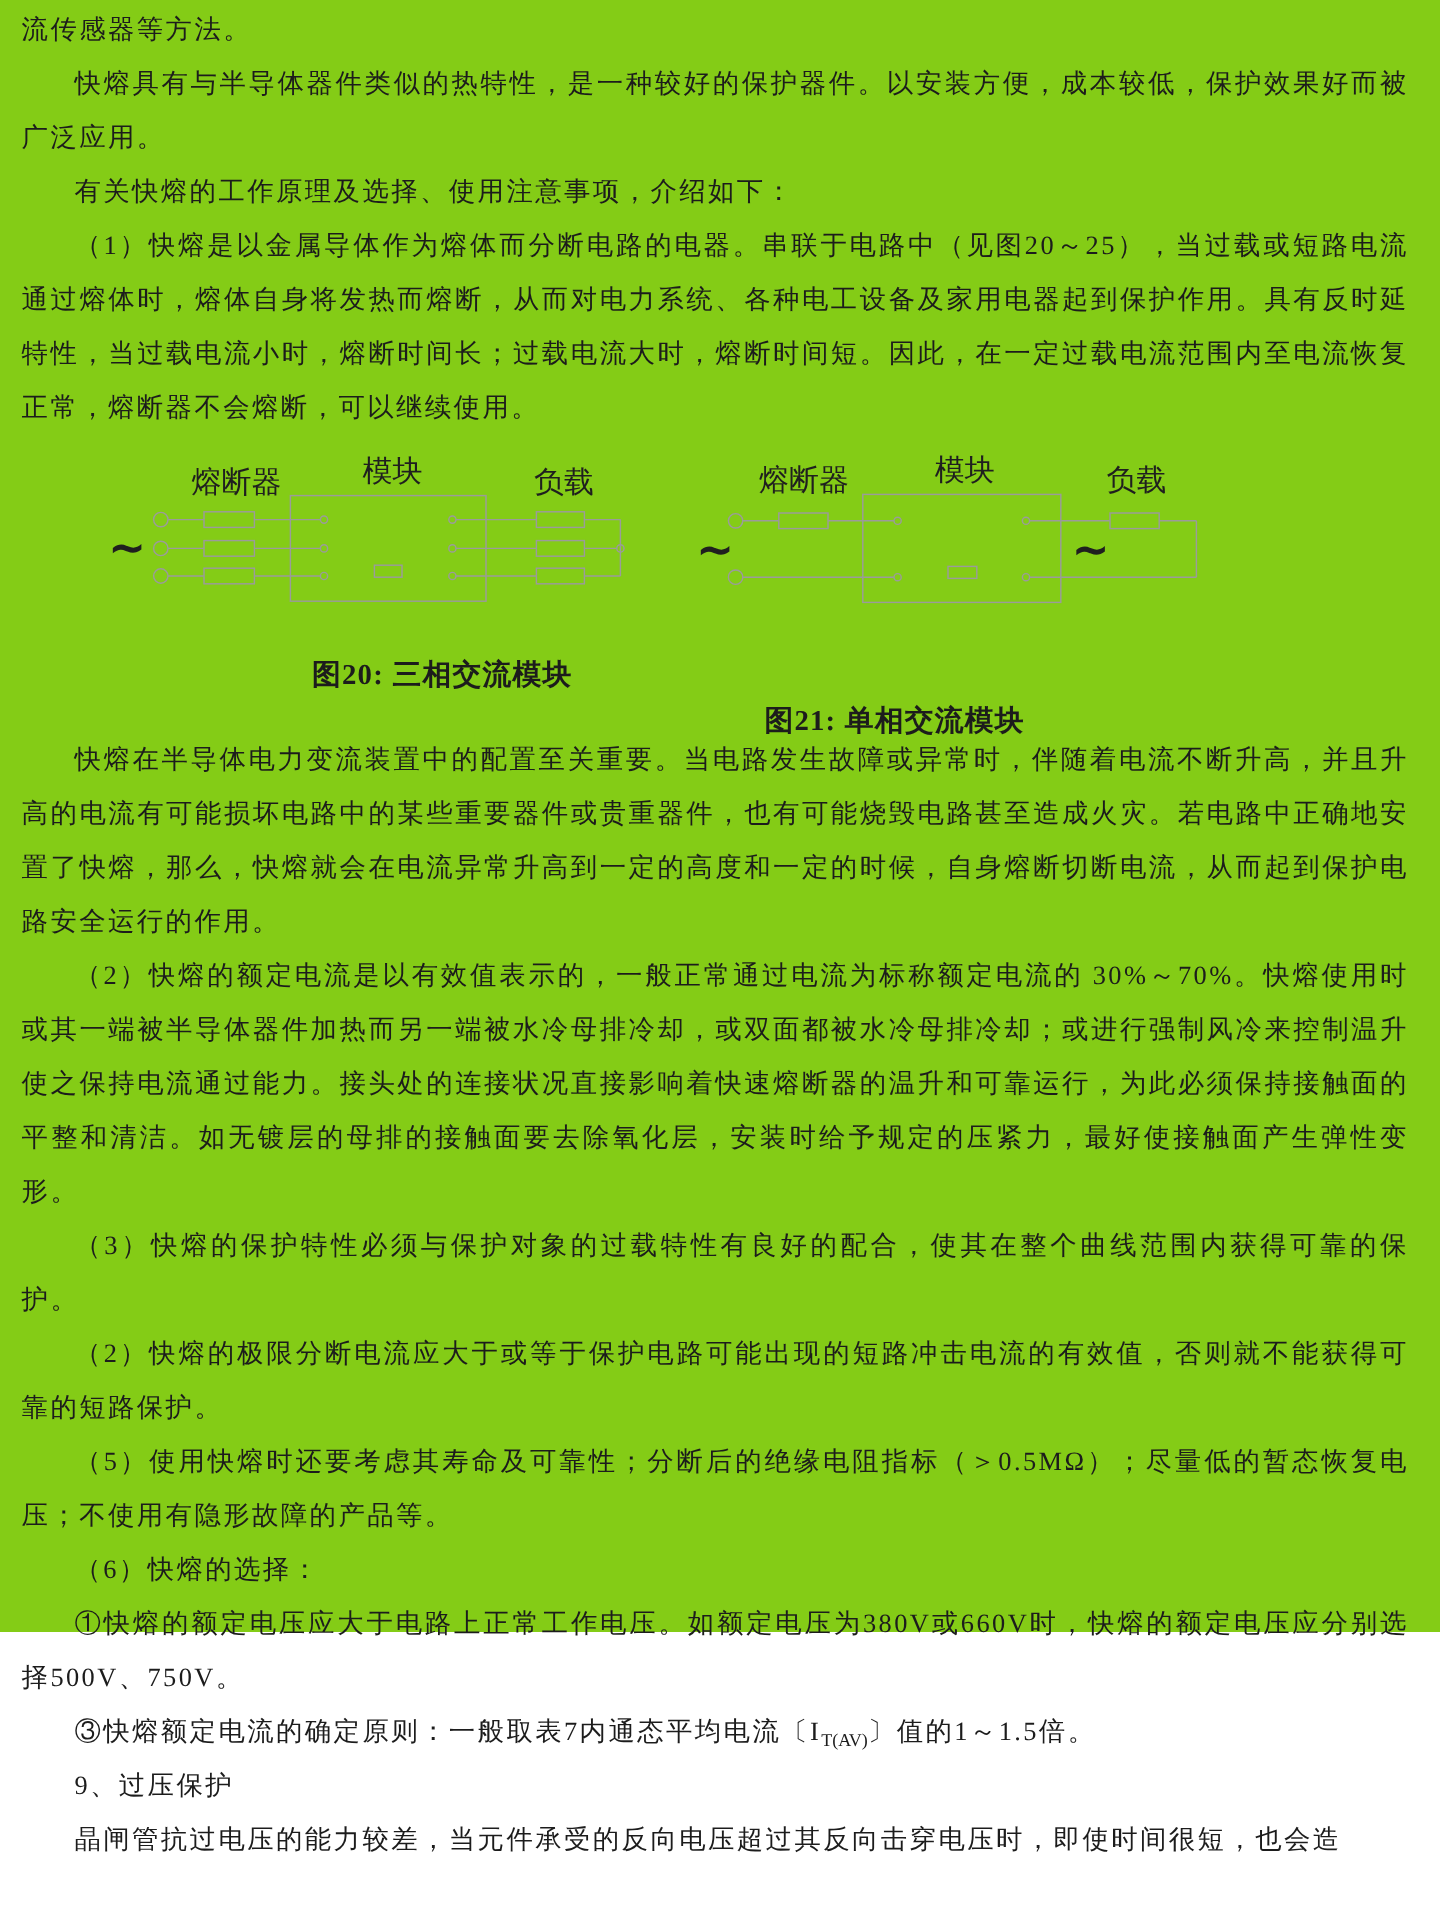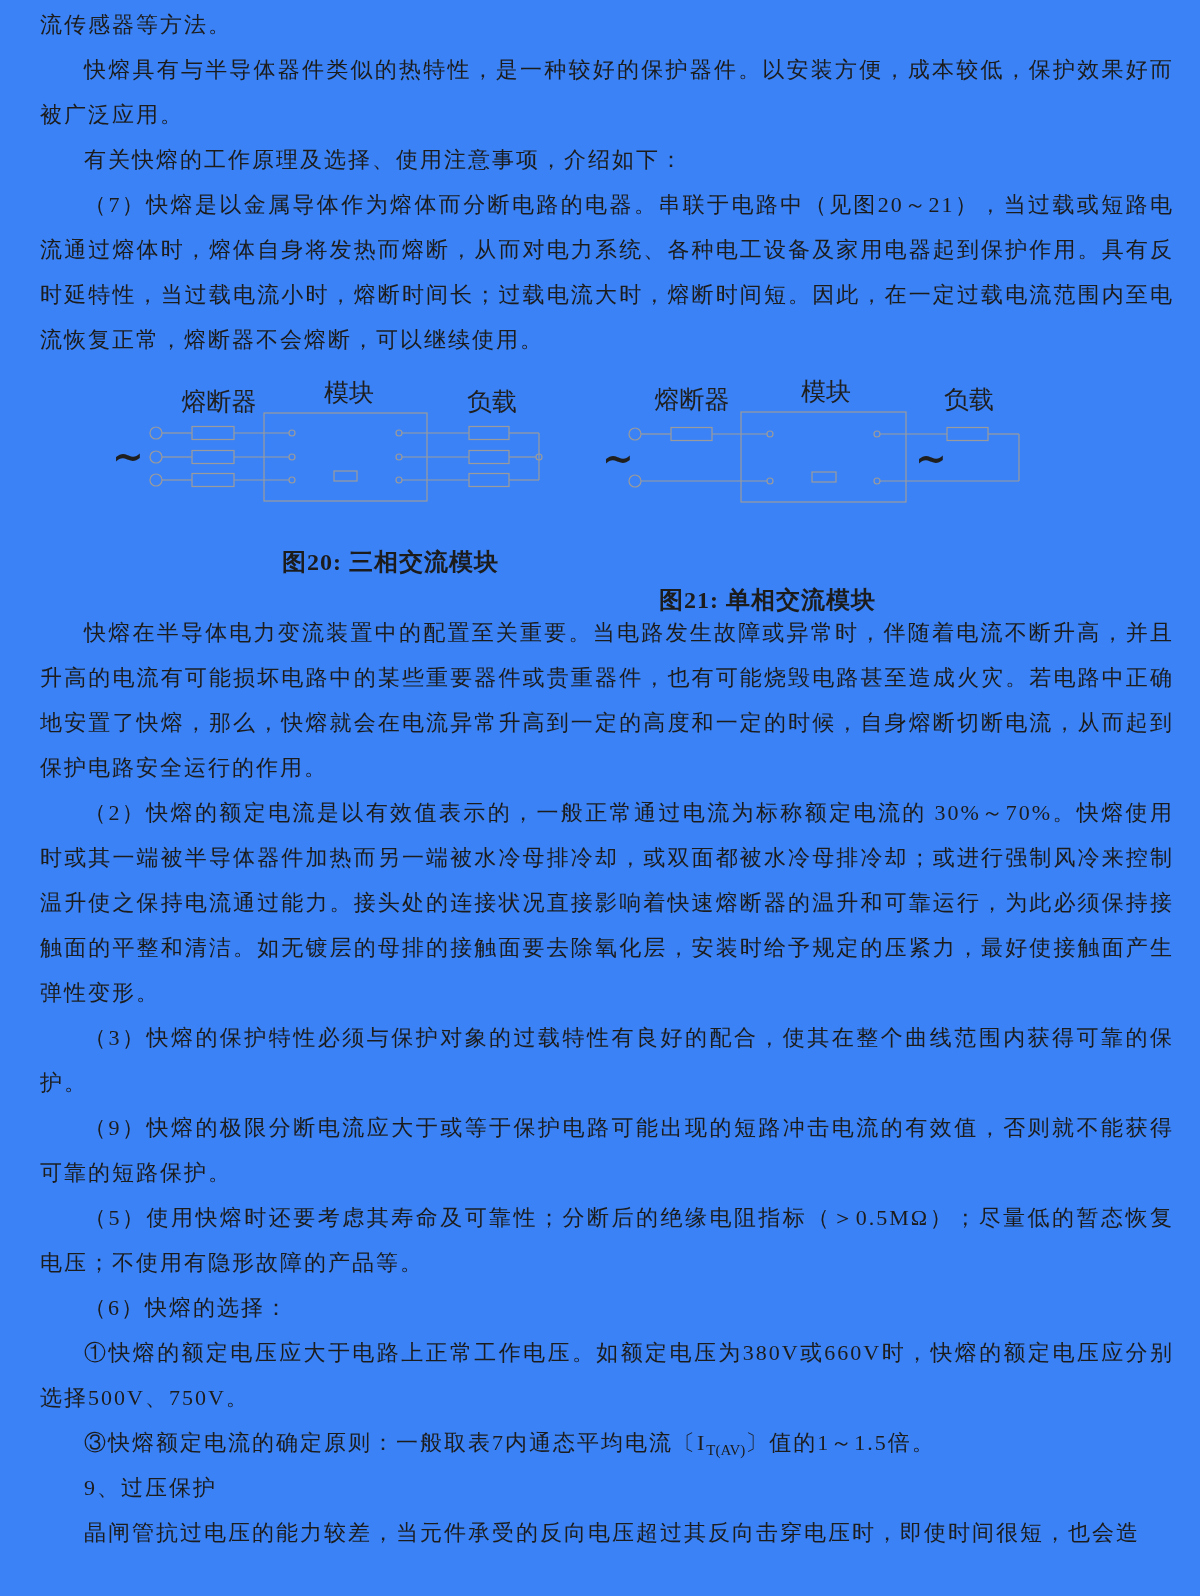--- a/index.html
+++ b/index.html
@@ -6,23 +6,23 @@
   html, body { background: #ffffff; }
   body {
     width: 1200px;
     height: 1596px;
     overflow: hidden;
     font-family: "Liberation Serif", "DejaVu Serif", serif;
     color: #1c1c1c;
   }
   .page {
     width: 1200px;
-    height: 1596px;
-    padding: 2px 26px 0 40px;
-    background: #3b82f6;
+    height: 1360px;
+    padding: 2px 26px 0 18px;
+    background: #84cc16;
   }
   p.para {
     font-size: 22px;
     letter-spacing: 2px;
     line-height: 45px;
     text-align: justify;
     text-justify: inter-character;
     color: #1c1c1c;
   }
   p.para.indent { text-indent: 44px; }
@@ -64,21 +64,21 @@
   }
 </style>
 </head>
 <body>
 
 <div class="page">
 
   <p class="para">流传感器等方法。</p>
   <p class="para indent">快熔具有与半导体器件类似的热特性，是一种较好的保护器件。以安装方便，成本较低，保护效果好而被广泛应用。</p>
   <p class="para indent">有关快熔的工作原理及选择、使用注意事项，介绍如下：</p>
-  <p class="para indent">（7）快熔是以金属导体作为熔体而分断电路的电器。串联于电路中（见图20～21），当过载或短路电流通过熔体时，熔体自身将发热而熔断，从而对电力系统、各种电工设备及家用电器起到保护作用。具有反时延特性，当过载电流小时，熔断时间长；过载电流大时，熔断时间短。因此，在一定过载电流范围内至电流恢复正常，熔断器不会熔断，可以继续使用。</p>
+  <p class="para indent">（1）快熔是以金属导体作为熔体而分断电路的电器。串联于电路中（见图20～25），当过载或短路电流通过熔体时，熔体自身将发热而熔断，从而对电力系统、各种电工设备及家用电器起到保护作用。具有反时延特性，当过载电流小时，熔断时间长；过载电流大时，熔断时间短。因此，在一定过载电流范围内至电流恢复正常，熔断器不会熔断，可以继续使用。</p>
 
   <div class="figures">
 
     <svg id="fig20-svg" class="fig-svg" width="470" height="150" viewBox="0 0 470 150">
       <g stroke="#9b9b9b" stroke-width="1.2" fill="none">
 
         <line x1="58" y1="57" x2="88" y2="57"></line>
         <line x1="130" y1="57" x2="185" y2="57"></line>
         <line x1="298" y1="57" x2="365" y2="57"></line>
         <line x1="405" y1="57" x2="435" y2="57"></line>
@@ -158,21 +158,21 @@
       <text class="diagram-label" x="380" y="32" text-anchor="middle">负载</text>
     </svg>
 
     <div id="fig20-caption" class="fig-caption">图20: 三相交流模块</div>
     <div id="fig21-caption" class="fig-caption">图21: 单相交流模块</div>
   </div>
 
   <p class="para indent">快熔在半导体电力变流装置中的配置至关重要。当电路发生故障或异常时，伴随着电流不断升高，并且升高的电流有可能损坏电路中的某些重要器件或贵重器件，也有可能烧毁电路甚至造成火灾。若电路中正确地安置了快熔，那么，快熔就会在电流异常升高到一定的高度和一定的时候，自身熔断切断电流，从而起到保护电路安全运行的作用。</p>
   <p class="para indent">（2）快熔的额定电流是以有效值表示的，一般正常通过电流为标称额定电流的 30%～70%。快熔使用时或其一端被半导体器件加热而另一端被水冷母排冷却，或双面都被水冷母排冷却；或进行强制风冷来控制温升使之保持电流通过能力。接头处的连接状况直接影响着快速熔断器的温升和可靠运行，为此必须保持接触面的平整和清洁。如无镀层的母排的接触面要去除氧化层，安装时给予规定的压紧力，最好使接触面产生弹性变形。</p>
   <p class="para indent">（3）快熔的保护特性必须与保护对象的过载特性有良好的配合，使其在整个曲线范围内获得可靠的保护。</p>
-  <p class="para indent">（9）快熔的极限分断电流应大于或等于保护电路可能出现的短路冲击电流的有效值，否则就不能获得可靠的短路保护。</p>
+  <p class="para indent">（2）快熔的极限分断电流应大于或等于保护电路可能出现的短路冲击电流的有效值，否则就不能获得可靠的短路保护。</p>
   <p class="para indent">（5）使用快熔时还要考虑其寿命及可靠性；分断后的绝缘电阻指标（＞0.5MΩ）；尽量低的暂态恢复电压；不使用有隐形故障的产品等。</p>
   <p class="para indent">（6）快熔的选择：</p>
   <p class="para indent">①快熔的额定电压应大于电路上正常工作电压。如额定电压为380V或660V时，快熔的额定电压应分别选择500V、750V。</p>
   <p class="para indent"><span>③快熔额定电流的确定原则：一般取表7内通态平均电流〔I</span><sub class="subsc">T(AV)</sub><span>〕值的1～1.5倍。</span></p>
   <p class="para indent">9、过压保护</p>
   <p class="para indent">晶闸管抗过电压的能力较差，当元件承受的反向电压超过其反向击穿电压时，即使时间很短，也会造</p>
 
 </div>
 
 </body></html>

